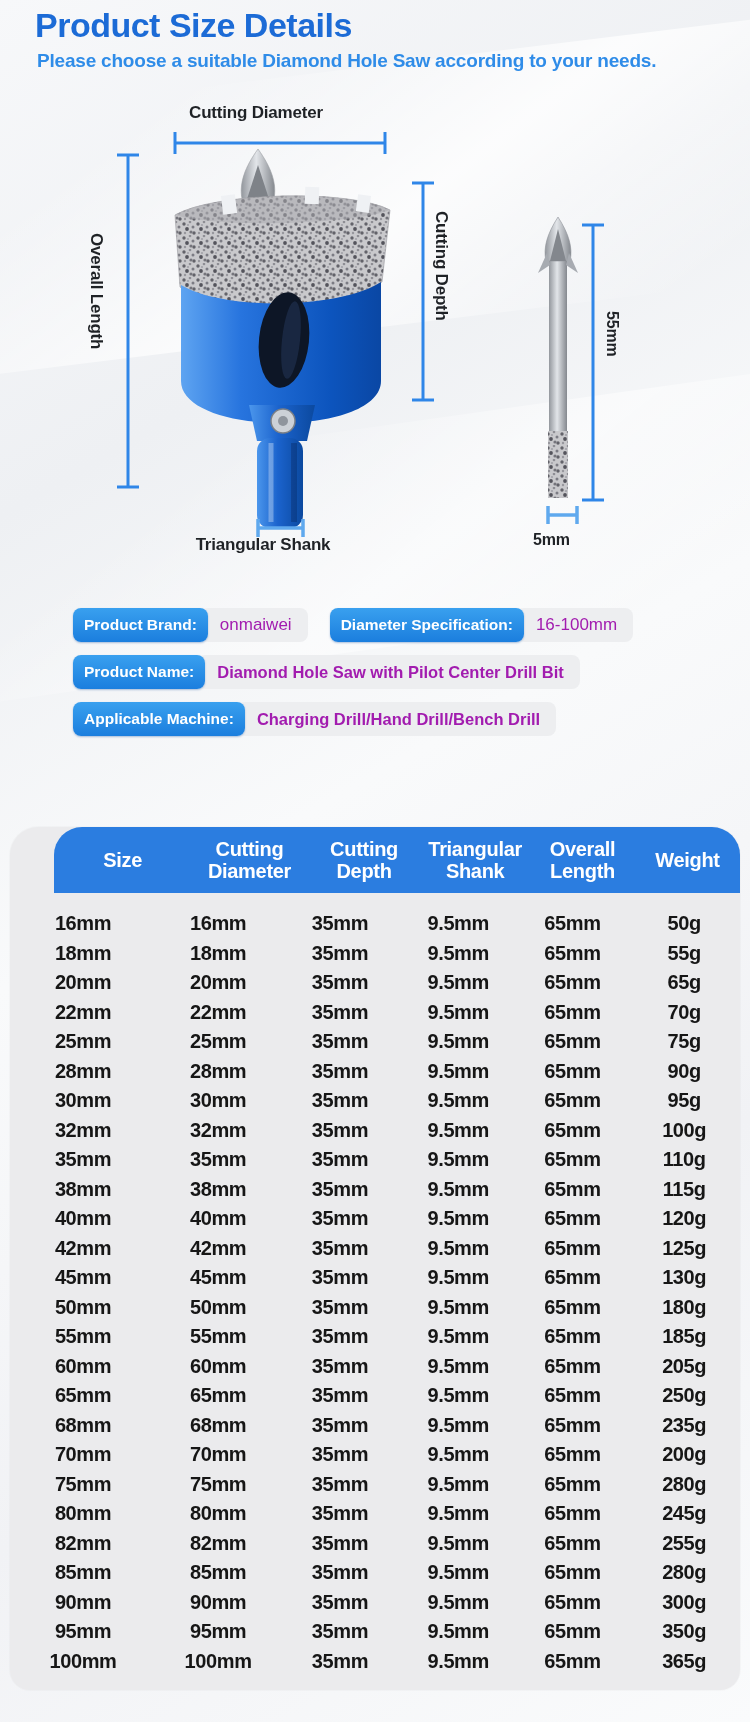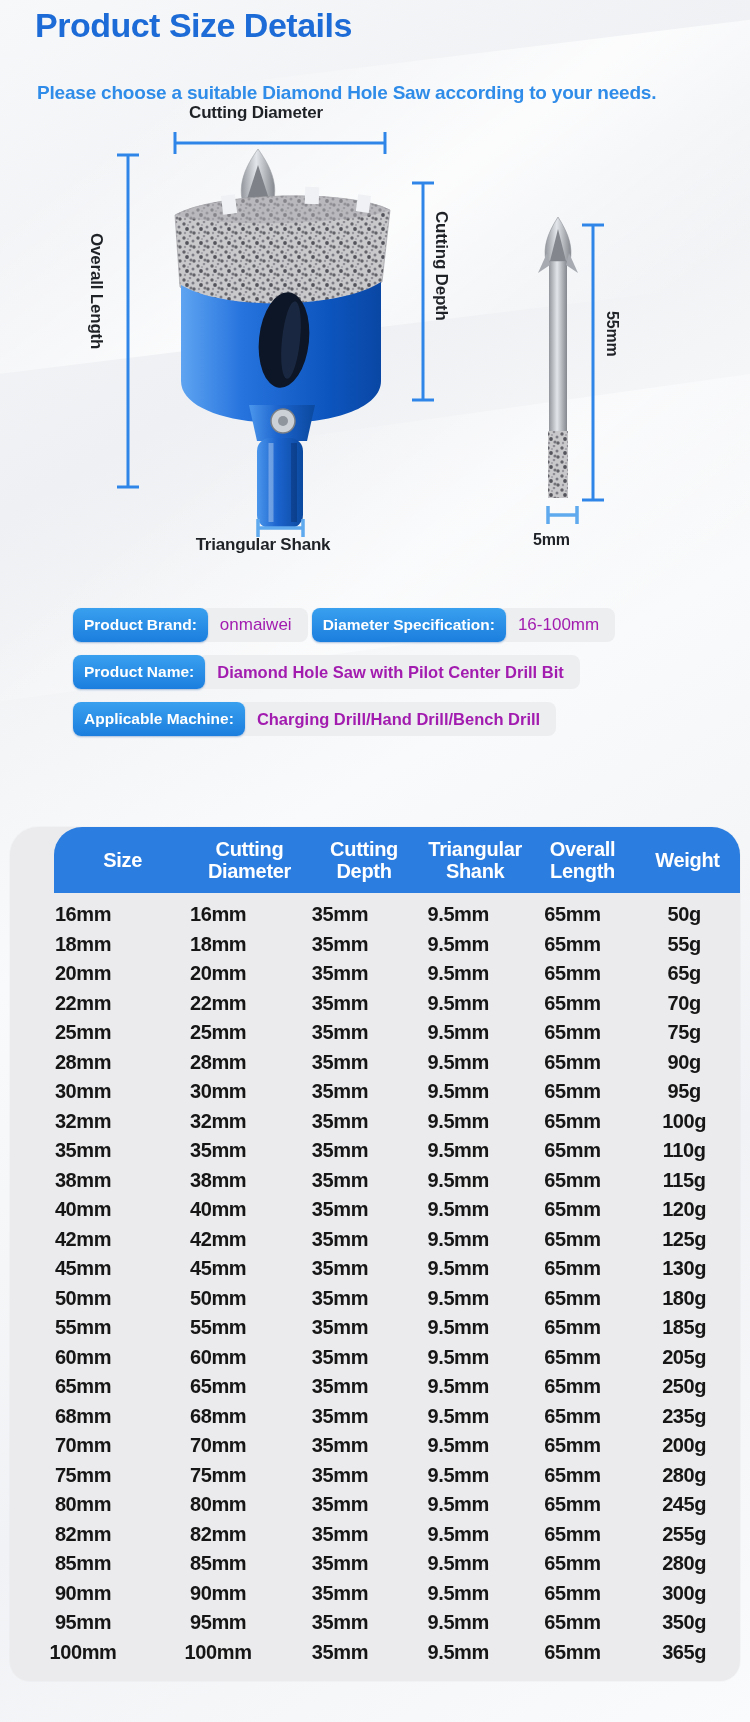--- a/index.html
+++ b/index.html
@@ -9,53 +9,53 @@
   .page::before{content:"";position:absolute;left:-120px;top:60px;width:1100px;height:260px;
     background:linear-gradient(150deg,rgba(255,255,255,0) 20%,rgba(255,255,255,.8) 50%,rgba(255,255,255,0) 80%);
     transform:rotate(-7deg);pointer-events:none;}
   .page::after{content:"";position:absolute;left:-120px;top:420px;width:1100px;height:220px;
     background:linear-gradient(150deg,rgba(255,255,255,0) 25%,rgba(255,255,255,.55) 52%,rgba(255,255,255,0) 78%);
     transform:rotate(-8deg);pointer-events:none;}
   .layer{position:absolute;z-index:2;}
 
   
   .title{left:35px;top:6px;font-size:34px;font-weight:bold;letter-spacing:-0.5px;color:var(--title-blue,#1c6bd6);}
-  .subtitle{left:37px;top:50px;font-size:19px;font-weight:bold;color:var(--subtitle-blue,#2f8ce8);letter-spacing:-0.2px;margin-top:32px;}
+  .subtitle{left:37px;top:50px;font-size:19px;font-weight:bold;color:var(--subtitle-blue,#2f8ce8);letter-spacing:-0.2px;}
 
   
   .diagram{left:0;top:95px;width:750px;height:470px;}
   .diagram svg{position:absolute;left:0;top:0;}
   .dlabel{position:absolute;color:#1f2226;font-weight:bold;font-size:17px;letter-spacing:-0.2px;}
   .dlabel.vert{writing-mode:vertical-rl;}
   .lbl-cutting-diameter{left:150px;top:8px;width:212px;text-align:center;}
   .lbl-overall-length{left:86px;top:138px;height:180px;}
   .lbl-cutting-depth{left:431px;top:116px;height:190px;}
   .lbl-55mm{left:603px;top:216px;height:90px;font-size:16px;}
   .lbl-triangular-shank{left:168px;top:440px;width:190px;text-align:center;}
   .lbl-5mm{left:533px;top:436px;width:58px;font-size:16px;}
 
   
   .specs{left:73px;top:608px;width:640px;display:flex;flex-direction:column;gap:13px;}
-  .spec-row{display:flex;align-items:stretch;gap:4px;}
+  .spec-row{display:flex;align-items:stretch;gap:22px;}
   .spec-pair{display:flex;align-items:stretch;}
   .spec-label{position:relative;z-index:1;background:linear-gradient(180deg,#39a0ef,var(--badge-blue,#1b7ede));
     color:#fff;font-weight:bold;font-size:15.5px;border-radius:8px;padding:0 11px;
     display:flex;align-items:center;white-space:nowrap;box-shadow:0 1px 2px rgba(20,80,160,.35);}
   .spec-value{background:#edeef0;border-radius:8px;margin-left:-8px;padding:0 16px 0 20px;
     display:flex;align-items:center;color:#a21caf;font-size:16.5px;font-weight:bold;white-space:nowrap;min-height:34px;}
   .spec-value.light{font-weight:normal;font-size:17px;}
 
   
   .size-table{left:10px;top:827px;width:730px;background:#ebebed;border-radius:28px 28px 20px 20px;
     padding-bottom:14px;box-shadow:0 0 0 1px rgba(0,0,0,.02);}
   .thead{display:grid;grid-template-columns:20% 17% 16.4% 16% 15.3% 15.3%;
     background:var(--table-header-blue,#2b7de0);border-radius:28px 28px 0 0;min-height:62px;
     align-items:center;padding:2px 0;margin-left:44px;}
   .thead .th{color:#fff;font-weight:bold;font-size:20px;text-align:center;line-height:1.12;letter-spacing:-0.3px;padding:2px 4px;}
-  .tbody{padding-top:7px;}
+  .tbody{padding-top:16px;}
   .trow{display:grid;grid-template-columns:20% 17% 16.4% 16% 15.3% 15.3%;height:29.5px;align-items:center;}
   .trow div{text-align:center;font-size:20px;font-weight:bold;color:#161616;letter-spacing:-0.4px;}
 </style>
 </head>
 <body>
 
 <div class="page">
 
   <div class="layer title">Product Size Details</div>
   <div class="layer subtitle">Please choose a suitable Diamond Hole Saw according to your needs.</div>

